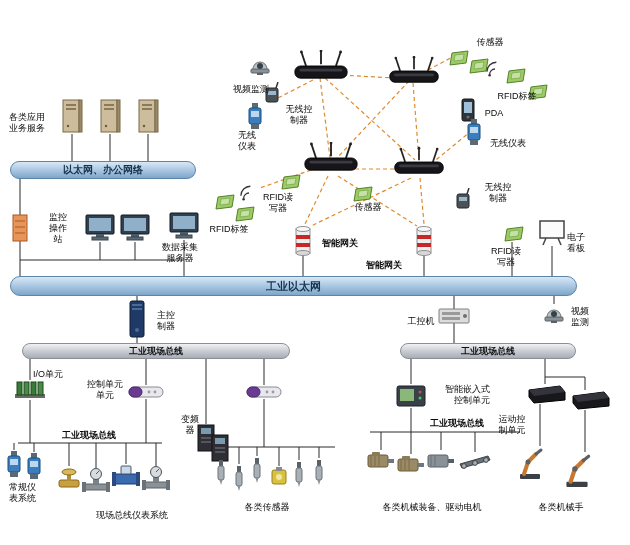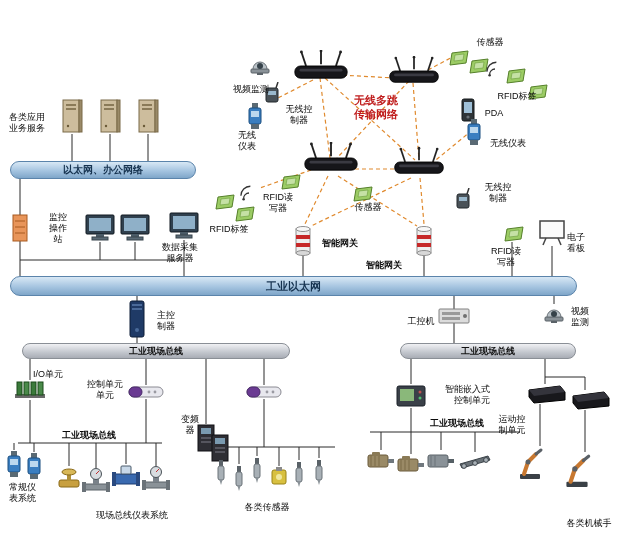--- a/index.html
+++ b/index.html
@@ -416,22 +416,20 @@
   <svg class="ic" style="left:458px;top:452px;" width="34" height="18">
       <use href="#sym-conveyor"></use>
     </svg>
   <svg class="ic" style="left:516px;top:446px;" width="28" height="34">
       <use href="#sym-robot"></use>
     </svg>
   <svg class="ic" style="left:562px;top:452px;" width="30" height="36">
       <use href="#sym-robot"></use>
     </svg>
 
-  <div class="lbl red" style="left:341px;top:93px;width:70px;">无线多跳
-传输网络</div>
   <div class="lbl" style="left:229px;top:84px;width:44px;">视频监测</div>
   <div class="lbl" style="left:470px;top:37px;width:40px;">传感器</div>
   <div class="lbl" style="left:492px;top:91px;width:50px;">RFID标签</div>
   <div class="lbl" style="left:480px;top:108px;width:28px;">PDA</div>
   <div class="lbl" style="left:281px;top:104px;width:36px;">无线控
 制器</div>
   <div class="lbl" style="left:232px;top:130px;width:30px;">无线
 仪表</div>
   <div class="lbl" style="left:486px;top:138px;width:44px;">无线仪表</div>
   <div class="lbl" style="left:348px;top:202px;width:40px;">传感器</div>
@@ -466,15 +464,16 @@
   <div class="lbl" style="left:56px;top:430px;width:66px;font-weight:700;">工业现场总线</div>
   <div class="lbl" style="left:0px;top:482px;width:36px;text-align:right;">常规仪
 表系统</div>
   <div class="lbl" style="left:82px;top:510px;width:100px;">现场总线仪表系统</div>
   <div class="lbl" style="left:234px;top:502px;width:66px;">各类传感器</div>
   <div class="lbl" style="left:428px;top:384px;width:62px;text-align:right;">智能嵌入式
 控制单元</div>
   <div class="lbl" style="left:490px;top:378px;width:44px;margin-top:36px;">运动控
 制单元</div>
   <div class="lbl" style="left:424px;top:418px;width:66px;font-weight:700;">工业现场总线</div>
-  <div class="lbl" style="left:556px;top:502px;width:66px;margin-top:16px;">各类机械手</div>
+  <div class="lbl" style="left:360px;top:502px;width:144px;">各类机械装备、驱动电机</div>
+  <div class="lbl" style="left:528px;top:502px;width:66px;">各类机械手</div>
 
 </div>
 
 </body></html>

